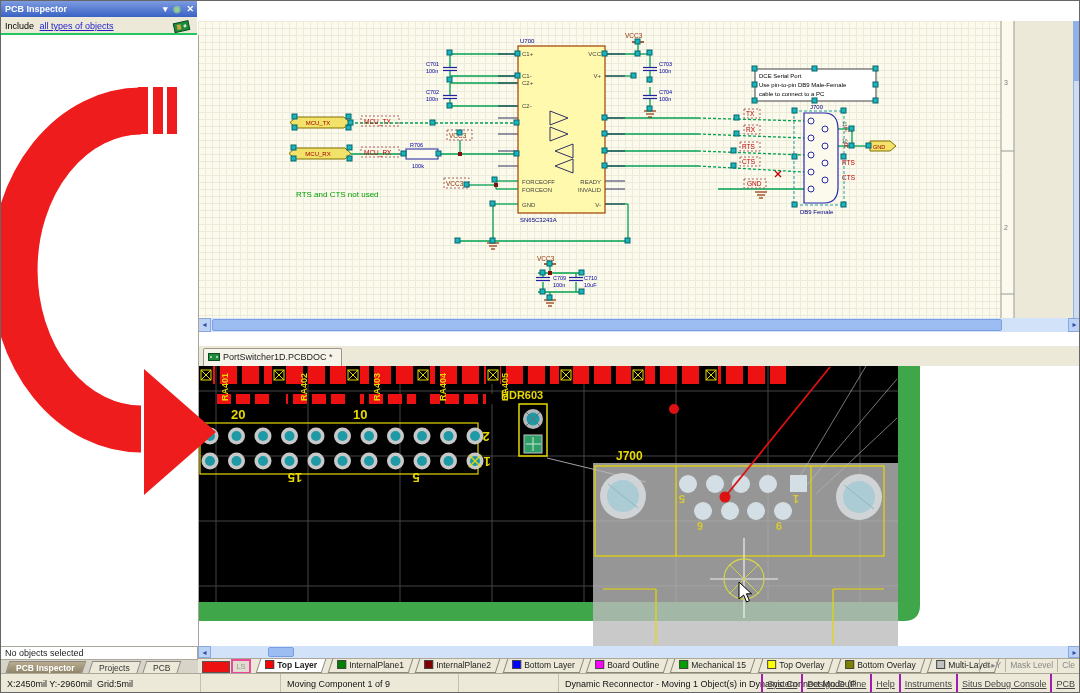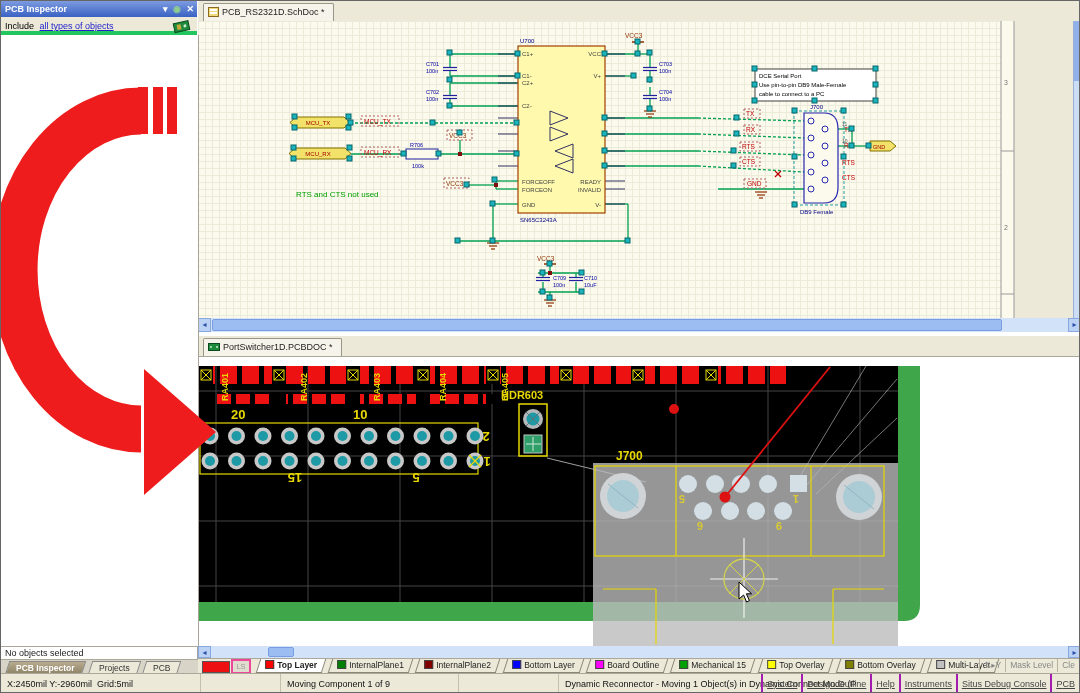--- a/index.html
+++ b/index.html
@@ -4,21 +4,21 @@
 <style>
   html,body{margin:0;padding:0;background:#fff;}
   #app{position:relative;width:1080px;height:693px;font-family:"Liberation Sans",sans-serif;
        background:#fff;overflow:hidden;border:1px solid #666;box-sizing:border-box;font-size:9px;}
   .abs{position:absolute;}
   
   #insp-title{left:0;top:0;width:196px;height:16px;background:linear-gradient(180deg,#7d9be0,#3a62c4);
       color:#fff;font-weight:bold;font-size:9px;line-height:16px;padding-left:4px;box-sizing:border-box;}
   #insp-title .btns{position:absolute;right:3px;top:0;color:#fff;font-size:9px;line-height:16px;}
   #insp-title .btns span{margin-left:3px;cursor:default;}
-  #insp-include{left:0;top:16px;width:196px;height:18px;background:#ece9d8;border-bottom:4px solid #22c55e;
+  #insp-include{left:0;top:16px;width:196px;height:18px;background:#ece9d8;border-bottom:2px solid #22c55e;
       line-height:18px;padding-left:4px;box-sizing:border-box;color:#000;}
   #insp-include a{color:#2222cc;text-decoration:underline;}
   #insp-body{left:0;top:34px;width:197px;height:611px;background:#fff;border-right:1px solid #a8a49a;}
   #insp-status{left:0;top:645px;width:197px;height:13px;background:#fff;border-top:1px solid #aca899;
       border-right:1px solid #a8a49a;line-height:13px;padding-left:4px;box-sizing:border-box;color:#222;}
   #panel-tabs{left:0;top:658px;width:197px;height:14px;background:#d8d4c8;border-top:1px solid #aca899;white-space:nowrap;}
   .ptab{display:inline-block;height:12px;line-height:12px;margin:1px 0 0 6px;padding:0 8px;border:1px solid #888;
       background:#ece9d8;color:#333;transform:skewX(-18deg);font-size:8.5px;}
   .ptab>span{display:inline-block;transform:skewX(18deg);}
   .ptab.active{background:linear-gradient(180deg,#b8ab8e,#8d8266);color:#fff;font-weight:bold;}
@@ -35,21 +35,21 @@
   #sch-vscroll{left:1072px;top:20px;width:8px;height:297px;background:#cbdcf5;border-left:1px solid #9ab0d8;box-sizing:border-box;}
   #sch-vscroll .vthumb{position:absolute;left:0;top:0;width:8px;height:60px;background:#8fb0e8;}
   .hscroll{background:#d2e2f8;}
   .hscroll .arrow{position:absolute;top:0;width:13px;height:100%;background:#bcd2f4;border:1px solid #88a8e0;
       box-sizing:border-box;color:#2a4fa8;text-align:center;font-size:8px;line-height:12px;}
   .hscroll .thumb{position:absolute;top:1px;height:calc(100% - 2px);background:#9cbdf2;border:1px solid #7a9ce0;box-sizing:border-box;border-radius:2px;}
   #sch-hscroll{left:197px;top:317px;width:883px;height:14px;}
   #sch-strip{left:197px;top:331px;width:883px;height:14px;background:#ece9d8;border-top:1px solid #c8c4b0;
       border-bottom:1px solid #aca899;text-align:right;line-height:13px;color:#555;font-size:8.5px;}
   #sch-strip .cell{display:inline-block;padding:0 5px;border-left:1px solid #b8b4a0;}
-  #pcb-tabbar{left:197px;top:335px;width:883px;height:20px;}
+  #pcb-tabbar{left:197px;top:345px;width:883px;height:20px;}
   #pcb-canvas{left:197px;top:365px;width:883px;height:280px;background:#fff;}
   #pcb-hscroll{left:197px;top:645px;width:883px;height:12px;}
   #layer-row{left:197px;top:657px;width:883px;height:15px;background:#ece9d8;border-top:1px solid #aca899;white-space:nowrap;line-height:13px;}
   .lswatch{display:inline-block;width:26px;height:10px;background:#ee1111;border:1px solid #555;vertical-align:middle;margin:0 1px 0 4px;}
   .lsbtn{display:inline-block;width:16px;height:11px;border:2px solid #ec4899;background:#e0ddcf;color:#999;
       font-size:7.5px;text-align:center;line-height:11px;vertical-align:middle;}
   .ltab{display:inline-block;height:13px;line-height:13px;margin-left:4px;padding:0 6px;border:1px solid #8a8678;
       border-top:none;background:#ece9d8;color:#222;transform:skewX(-18deg);font-size:8.5px;vertical-align:top;}
   .ltab>span{display:inline-block;transform:skewX(18deg);}
   .ltab.active{background:#fff;font-weight:bold;}
@@ -65,29 +65,20 @@
   .pbtn::first-letter{text-decoration:underline;}
   
   #red-arrow{left:0;top:78px;z-index:20;}
   text{font-family:"Liberation Sans",sans-serif;}
 </style>
 </head>
 <body>
 
 <div id="app">
 
-  <div class="abs tabbar" id="sch-tabbar">
-    <div class="doctab">
-      <svg width="11" height="10" viewBox="0 0 11 10">
-          <rect x="0.5" y="0.5" width="10" height="9" fill="#f0d878" stroke="#8a6a20"></rect>
-          <rect x="2" y="2" width="7" height="2" fill="#fff"></rect>
-          <rect x="2" y="5" width="7" height="2" fill="#fff"></rect>
-        </svg><span>PCB_RS2321D.SchDoc *</span>
-    </div>
-  </div>
 
   <div class="abs" id="sch-canvas">
     <svg width="875" height="297" viewBox="0 0 875 297">
       <defs>
         <rect id="h" width="5" height="5" fill="#1ab4bc" stroke="#06666c" stroke-width="1"></rect>
       </defs>
 
       <g>
         <rect x="803" y="0" width="13" height="297" fill="#fbfaed"></rect>
         <rect x="816" y="0" width="59" height="297" fill="#ece9d8"></rect>

